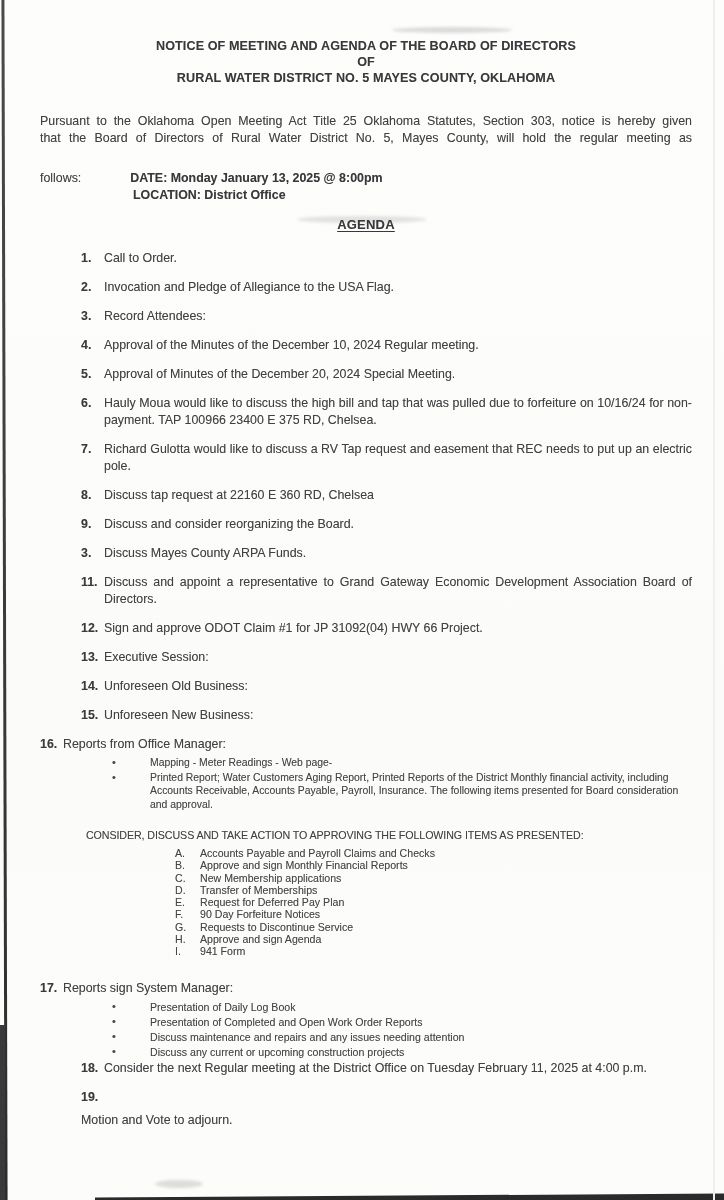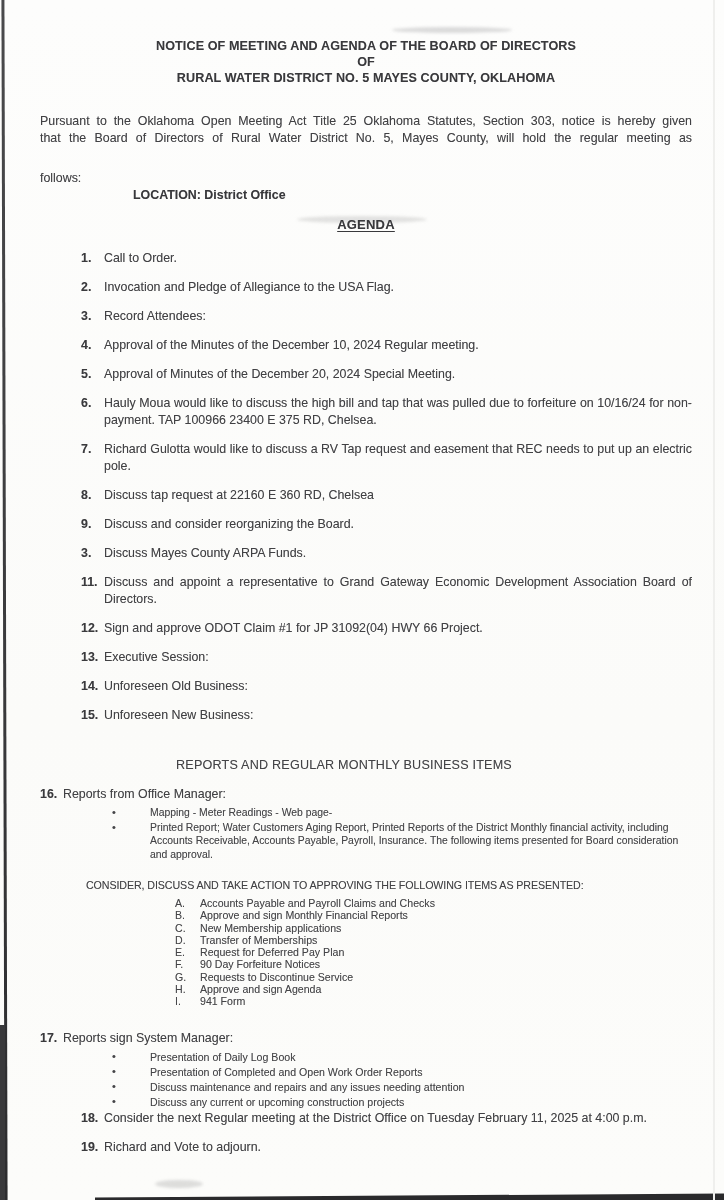--- a/index.html
+++ b/index.html
@@ -57,21 +57,21 @@
   ul.bullets .btxt { flex:1; max-width:557px;margin-left:18px; }
   ul.bullets.b17 { font-size:10.6px; line-height:14px; }
 
   .consider-heading { margin:16px 0 0 46px; font-size:10.7px; letter-spacing:-0.1px; color:#424245; }
   ol.letters { list-style:none; margin:3px 0 0; padding:0 0 0 135px; font-size:10.6px; line-height:12.3px; color:#454548; }
   ol.letters li { display:flex; }
   ol.letters .letter { flex:0 0 25px; }
 
   .mt-17 { margin-top:22px; }
   .mt-18 { }
-  .mt-19 { margin-top:1px; }
+  .mt-19 { margin-top:1px;flex-direction:column; }
 </style>
 </head>
 <body>
 
 <div class="page">
 
   <div class="edge-left"></div>
   <div class="edge-left-bottom"></div>
   <div class="edge-bottom"></div>
   <div class="edge-right"></div>
@@ -85,20 +85,21 @@
       <div>NOTICE OF MEETING AND AGENDA OF THE BOARD OF DIRECTORS</div>
       <div>OF</div>
       <div>RURAL WATER DISTRICT NO. 5 MAYES COUNTY, OKLAHOMA</div>
     </div>
 
     <div class="intro">
       <div class="jline">Pursuant to the Oklahoma Open Meeting Act Title 25 Oklahoma Statutes, Section 303, notice is hereby given</div>
       <div class="jline">that the Board of Directors of Rural Water District No. 5, Mayes County, will hold the regular meeting as</div>
       <div class="follows-line">
         <span>follows:</span>
+        <span class="date-line">DATE: Monday January 13, 2025 @ 8:00pm</span>
       </div>
       <div class="location-line">LOCATION: District Office</div>
     </div>
 
     <div class="agenda-heading">
       <span>AGENDA</span>
     </div>
 
     <ol class="agenda">
       <li class="item">
@@ -156,21 +157,20 @@
       <li class="item">
           <span class="num">14.</span>
           <span class="txt">Unforeseen Old Business:</span>
         </li>
       <li class="item">
           <span class="num">15.</span>
           <span class="txt">Unforeseen New Business:</span>
         </li>
     </ol>
 
-    <div class="reports-heading">REPORTS AND REGULAR MONTHLY BUSINESS ITEMS</div>
 
     <div class="hdr-item">
       <span class="num">16.</span>
       <span>Reports from Office  Manager:</span>
     </div>
     <ul class="bullets">
       <li>
           <span class="dot">•</span>
           <span class="btxt">Mapping - Meter Readings  -  Web page-</span>
         </li>
@@ -242,17 +242,17 @@
           <span class="btxt">Discuss any current or upcoming construction projects</span>
         </li>
     </ul>
 
     <div class="item mt-18" style="margin-left:41px;">
       <span class="num">18.</span>
       <span class="txt nowrap">Consider the next Regular meeting at the District Office on Tuesday February 11, 2025 at 4:00 p.m.</span>
     </div>
     <div class="item mt-19" style="margin-left:41px;">
       <span class="num">19.</span>
-      <span class="txt">Richard and Vote to adjourn.</span>
+      <span class="txt">Motion and Vote to adjourn.</span>
     </div>
 
   </div>
 </div>
 
 </body></html>

